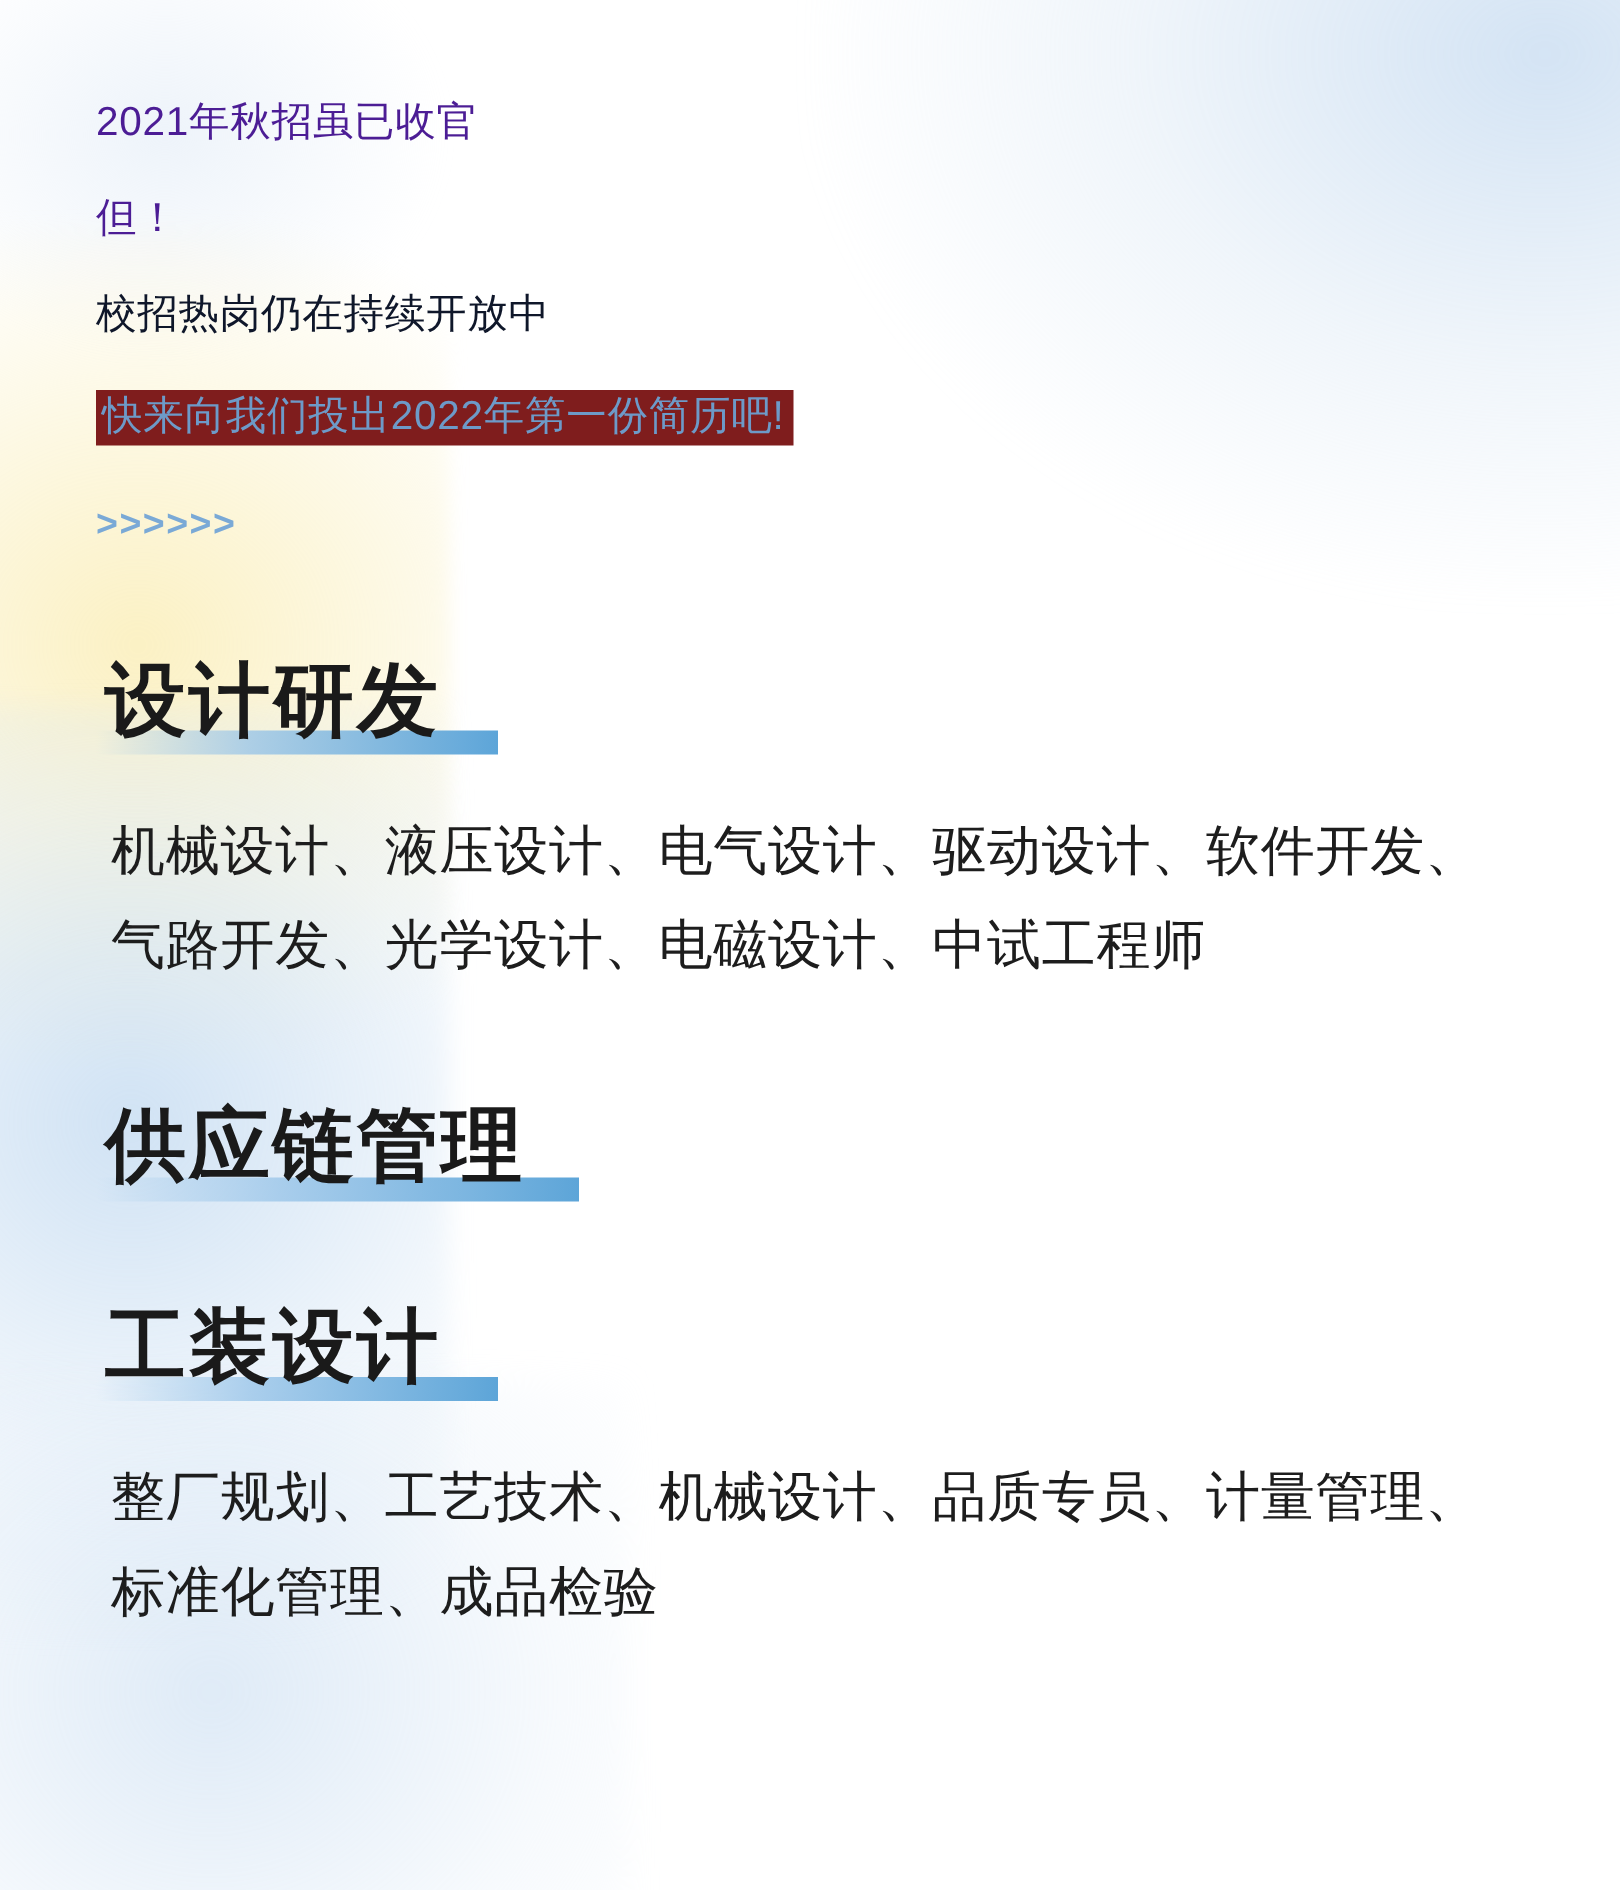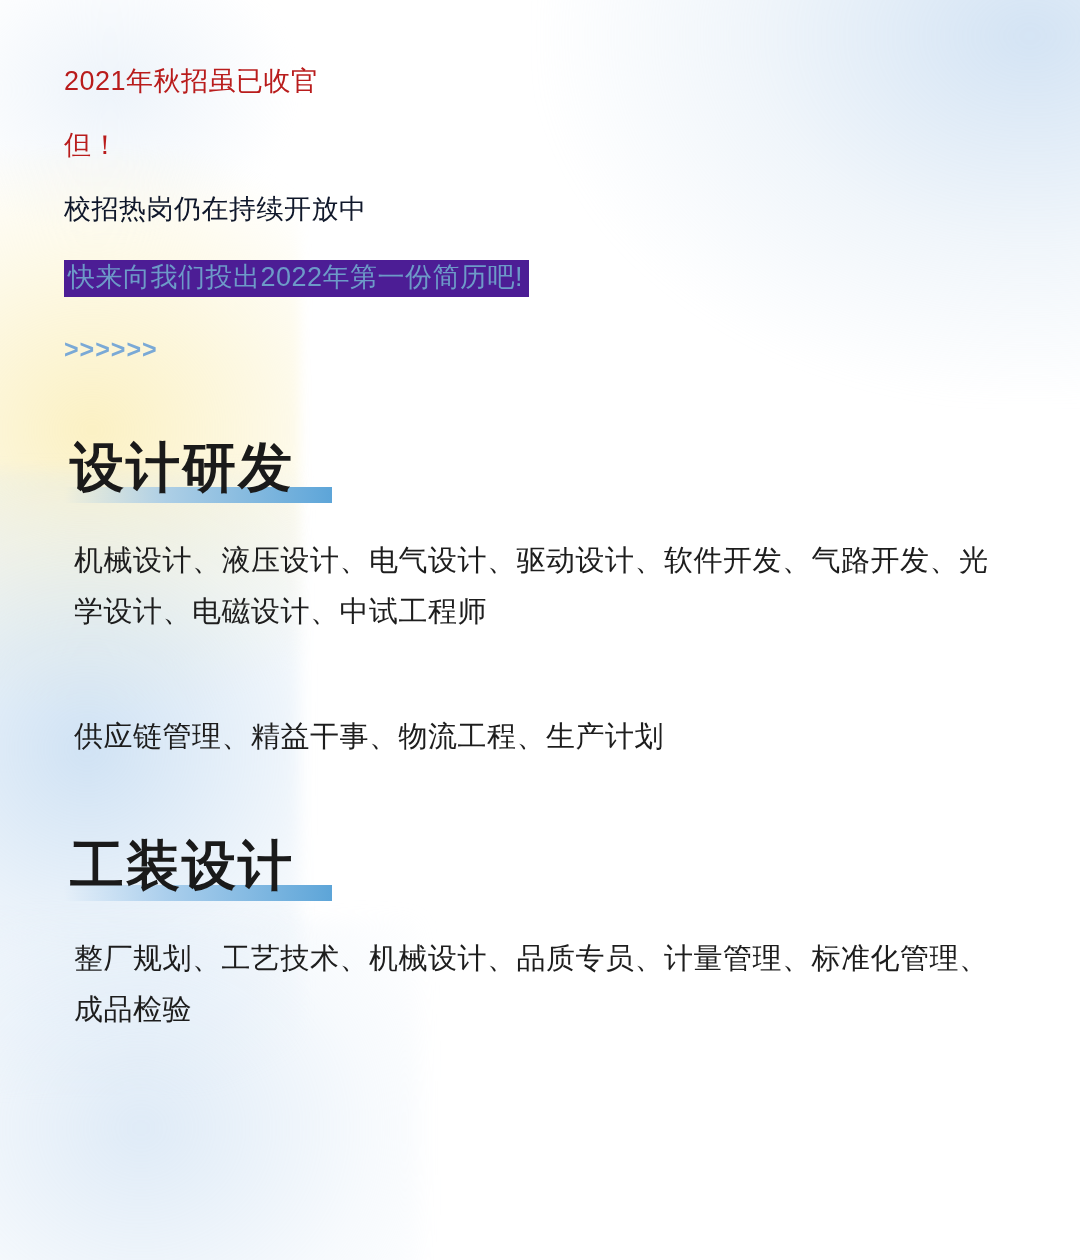--- a/index.html
+++ b/index.html
@@ -73,32 +73,32 @@
     padding: 0 64px;
   }
 
   
   .intro {
     padding-top: 68px;
   }
   .intro-line {
     font-size: 27px;
     line-height: 1.0;
-    color: #b91c1c;
+    color: #4c1d95;
     letter-spacing: 0.5px;
     margin: 0 0 37px 0;
     display: block;
     white-space: nowrap;
   }
   .intro-line.strong {
     color: #0f172a;
   }
   .intro-line.highlight {
     display: inline-block;
-    background: #4c1d95;
+    background: #7f1d1d;
     color: #6d9ac8;
     padding: 4px 6px 6px 4px;
     margin-bottom: 24px;
     font-size: 27px;
   }
   .arrows {
     color: #7aa9d6;
     font-size: 25px;
     letter-spacing: 1px;
     font-weight: 700;
@@ -136,21 +136,21 @@
     z-index: 1;
     background: linear-gradient(90deg, rgba(255,255,255,0) 0%, rgba(150,195,232,0.75) 38%, rgba(84,160,214,0.95) 100%);
   }
   .u-w1 { width: 268px; }
   .u-w2 { width: 322px; }
   .u-w3 { width: 268px; }
 
   .section-body {
     margin-top: 38px;
     padding-left: 10px;
-    font-size: 29px;
+    font-size: 36px;
     line-height: 1.75;
     color: #1d1d1d;
     letter-spacing: 0.5px;
     max-width: 930px;
   }
 </style>
 </head>
 <body>
 
 <div class="bg-layer">
@@ -175,21 +175,24 @@
 
   <div class="section">
     <div class="section-title-wrap">
       <div class="title-underline u-w1"></div>
       <div class="section-title">设计研发</div>
     </div>
     <div class="section-body">机械设计、液压设计、电气设计、驱动设计、软件开发、气路开发、光学设计、电磁设计、中试工程师</div>
   </div>
 
   <div class="section">
-    <div class="section-body">供应链管理、精益干事、物流工程、生产计划</div>
+    <div class="section-title-wrap">
+      <div class="title-underline u-w2"></div>
+      <div class="section-title">供应链管理</div>
+    </div>
   </div>
 
   <div class="section">
     <div class="section-title-wrap">
       <div class="title-underline u-w3"></div>
       <div class="section-title">工装设计</div>
     </div>
     <div class="section-body">整厂规划、工艺技术、机械设计、品质专员、计量管理、标准化管理、成品检验</div>
   </div>
 

